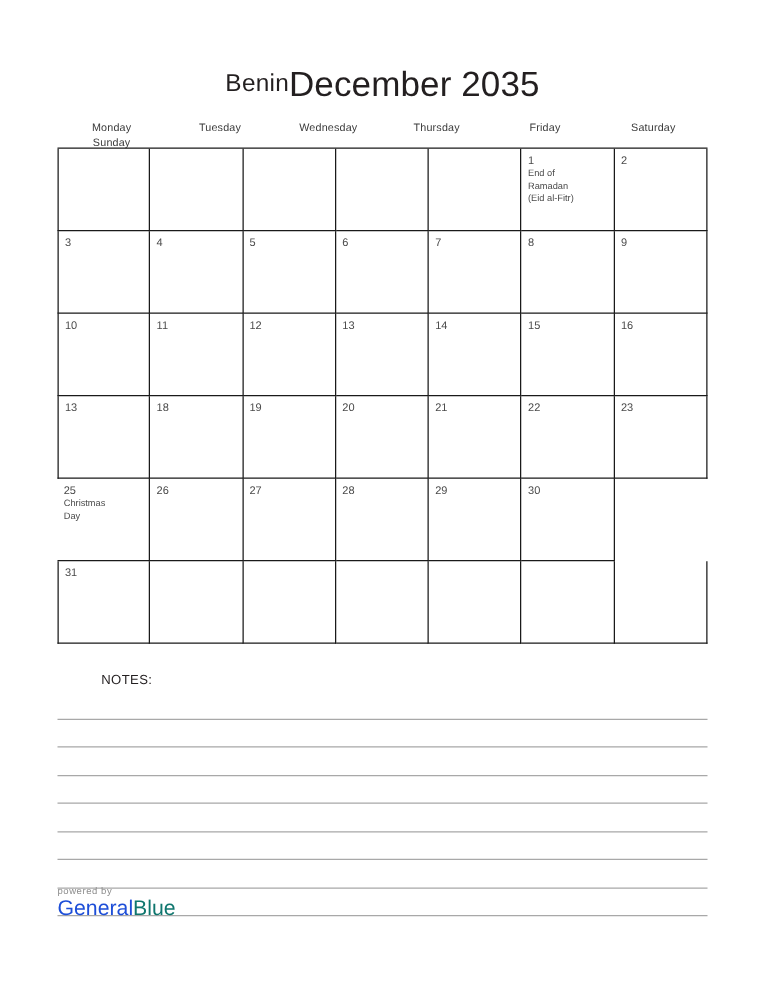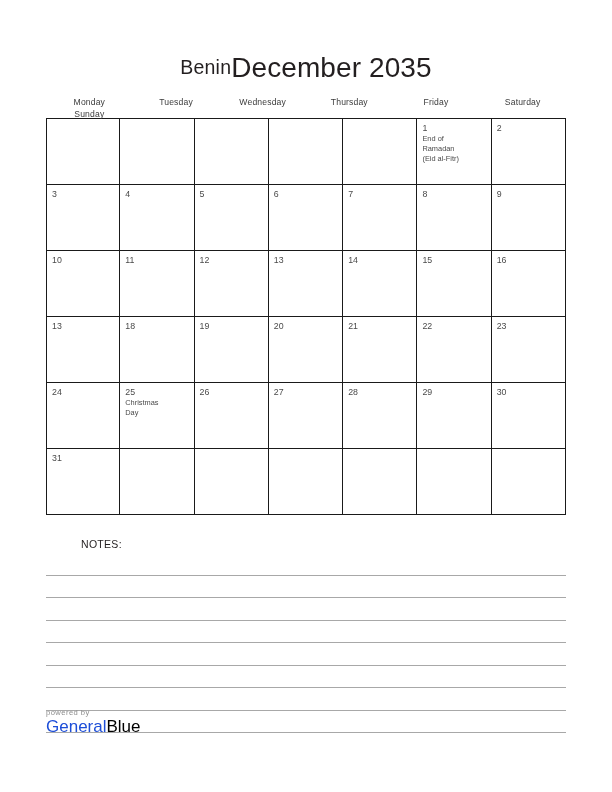--- a/index.html
+++ b/index.html
@@ -132,21 +132,21 @@
     letter-spacing: 0.45px;
     display: block;
     margin-bottom: 1px;
   }
   .brand {
     font-size: 17px;
     line-height: 1.05;
     display: block;
   }
   .brand-general { color: #1d4ed8; margin-top: 36px; }
-  .brand-blue { color: #000000; }
+  .brand-blue { color: #0f766e; }
 </style>
 </head>
 <body>
 
 <div class="page-header">
   <div class="country-title">Benin</div>
   <div class="month-title">December 2035</div>
 </div>
 
 <div class="calendar">
@@ -239,23 +239,20 @@
           <span class="day-number">21</span>
         </div>
         <div class="day-cell">
           <span class="day-number">22</span>
         </div>
         <div class="day-cell">
           <span class="day-number">23</span>
         </div>
       </div>
       <div class="week-row">
-        <div class="day-cell first-col">
-          <span class="day-number">24</span>
-        </div>
         <div class="day-cell">
           <span class="day-number">25</span>
           <span class="day-event">Christmas
 Day</span>
         </div>
         <div class="day-cell">
           <span class="day-number">26</span>
         </div>
         <div class="day-cell">
           <span class="day-number">27</span>

